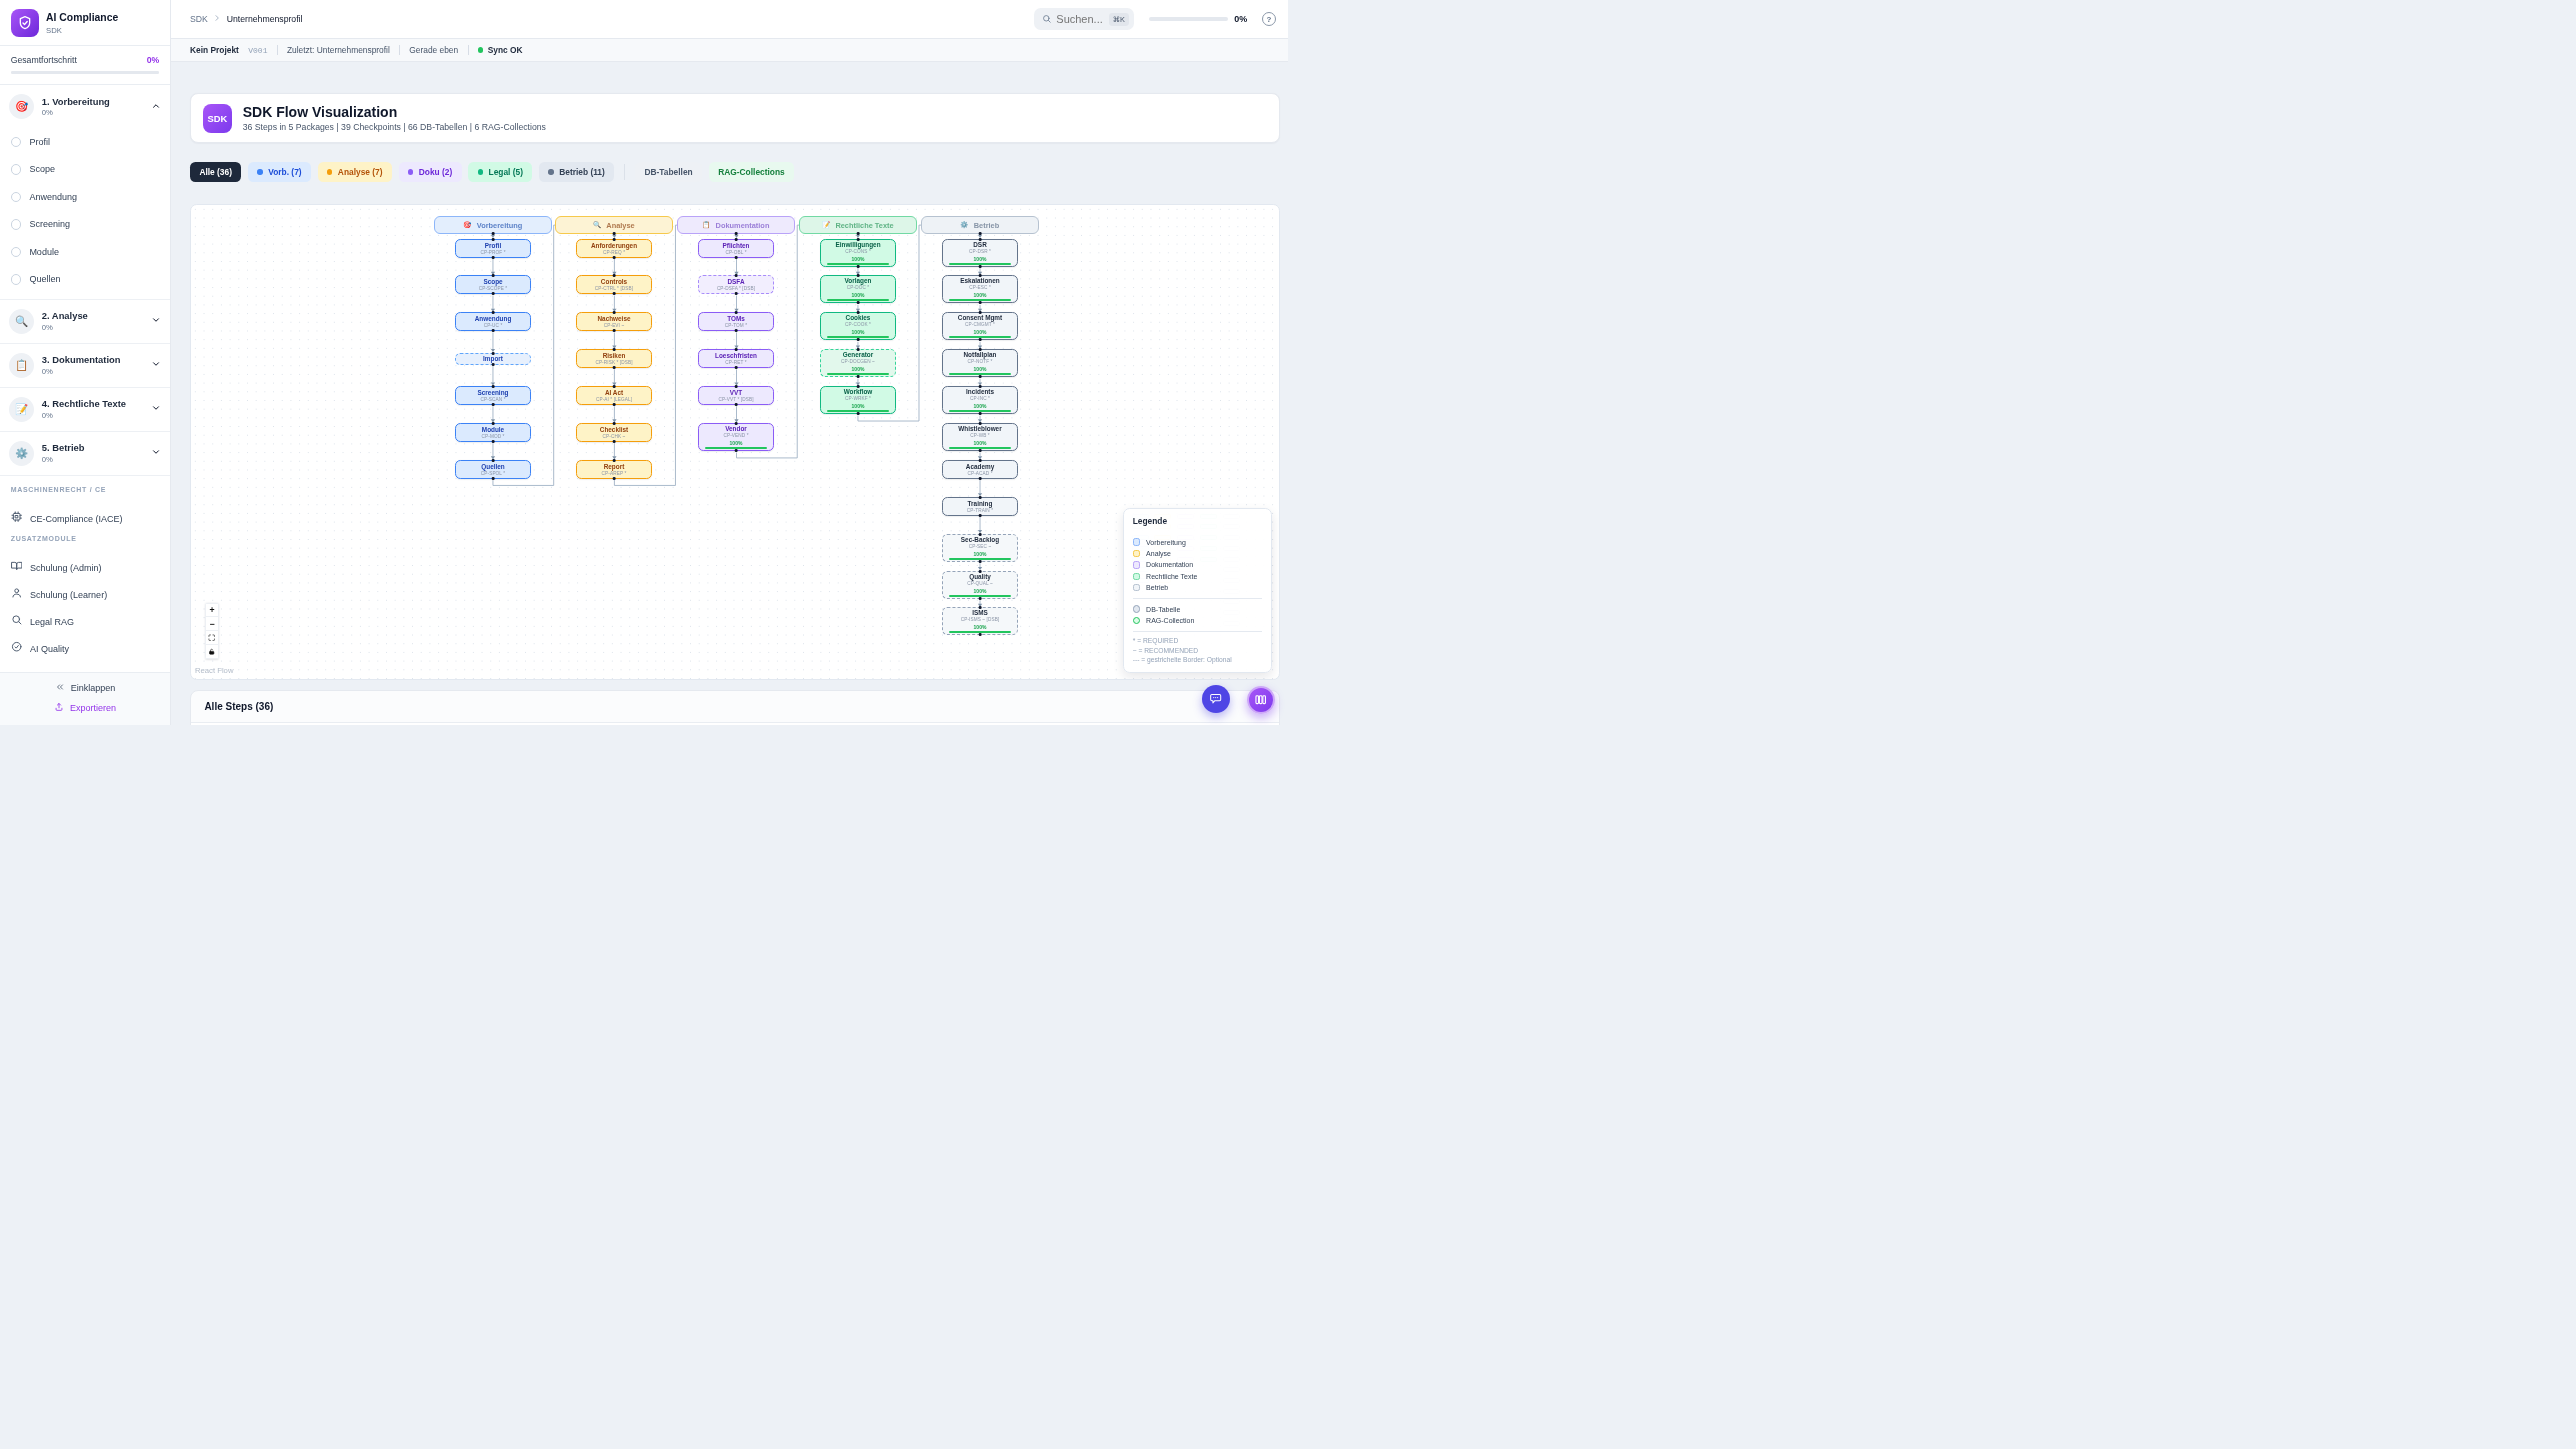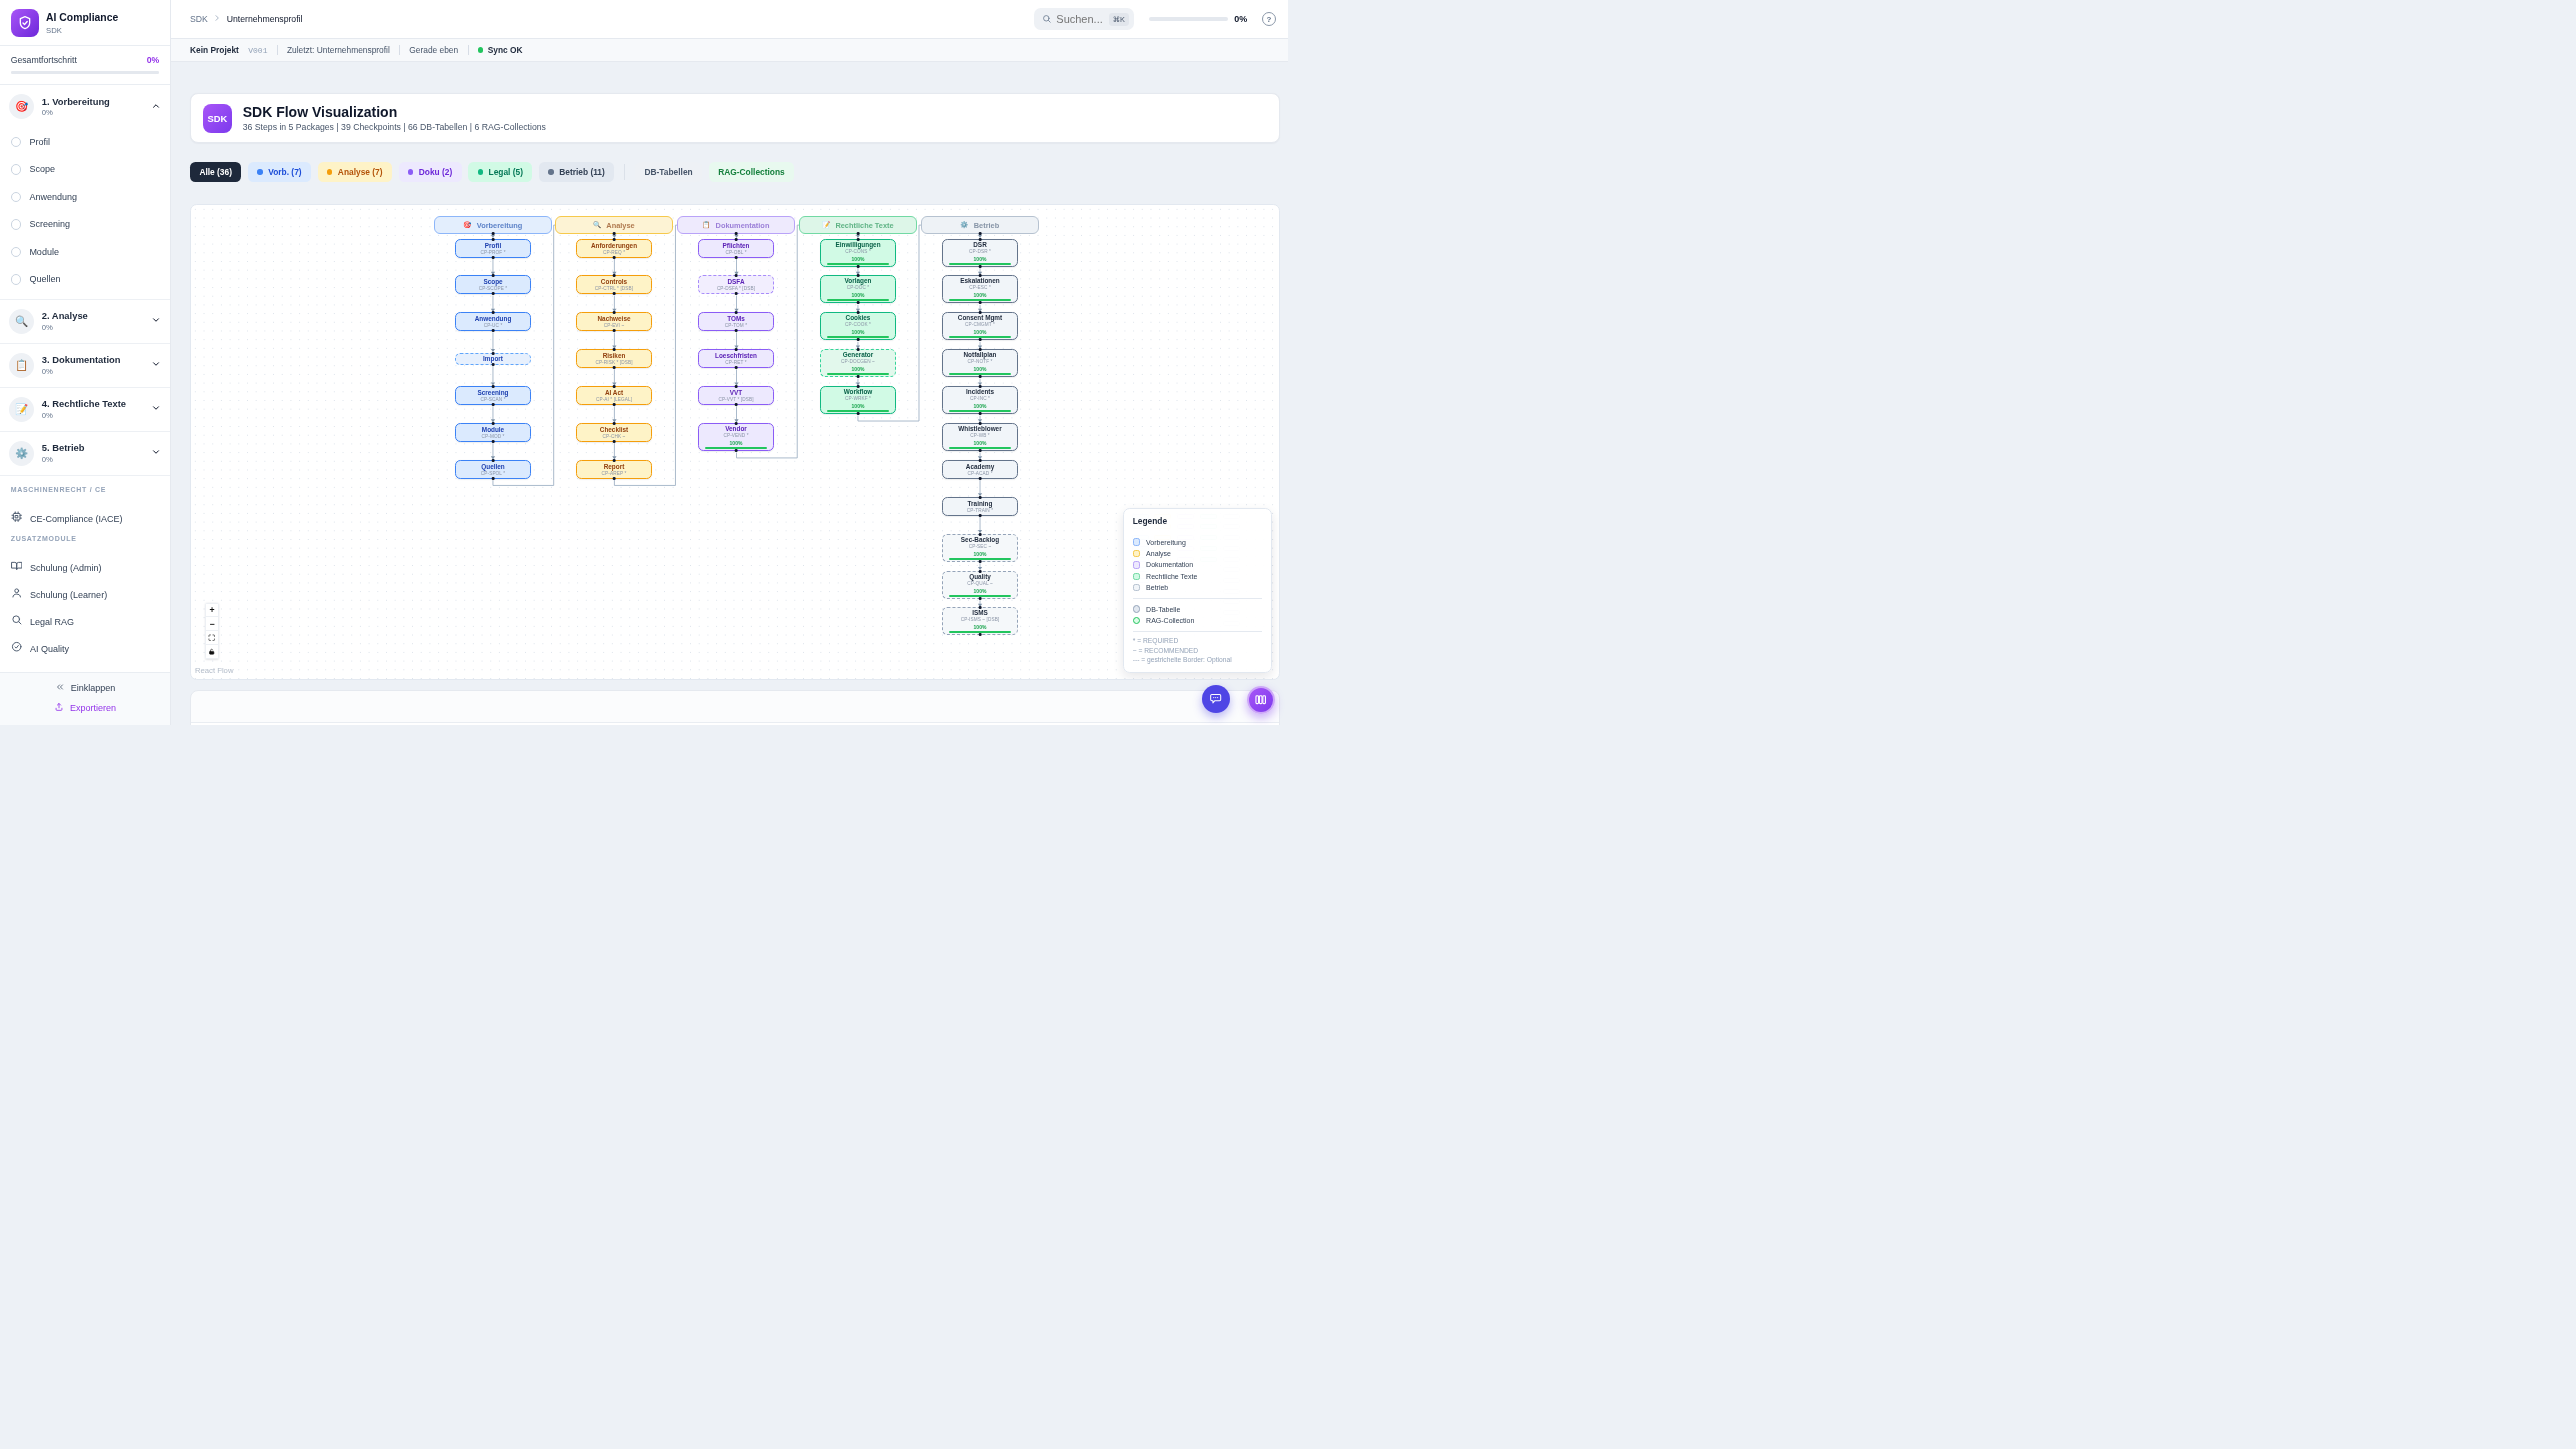--- a/index.html
+++ b/index.html
@@ -688,20 +688,21 @@
         </div>
         <div class="fnode dashed" style="left:751px;top:402px;width:76px;height:28px;background:#f5f8fa;border-color:#94a3b8;">
           <div class="fn-t" style="color:#1e293b;">ISMS</div>
           <div class="fn-c">CP-ISMS ~ [DSB]</div>
           <div class="fn-p">100%</div>
           <div class="fn-bar"></div>
         </div>
       </div>
 
     <div class="bottom-card">
+      <div class="bottom-title">Alle Steps (36)</div>
       <div class="bottom-strip"></div>
     </div>
 
     <div class="fab fab-chat">
       <svg viewBox="0 0 24 24" fill="none" stroke="#fff" stroke-width="1.8" stroke-linejoin="round">
         <path d="M5 4.5h14a2 2 0 0 1 2 2v7a2 2 0 0 1-2 2h-8.5L7 19.5v-4H5a2 2 0 0 1-2-2v-7a2 2 0 0 1 2-2z"></path>
         <circle cx="8.5" cy="10" r="1" fill="#fff" stroke="none"></circle>
           <circle cx="12" cy="10" r="1" fill="#fff" stroke="none"></circle>
           <circle cx="15.5" cy="10" r="1" fill="#fff" stroke="none"></circle>
       </svg>

